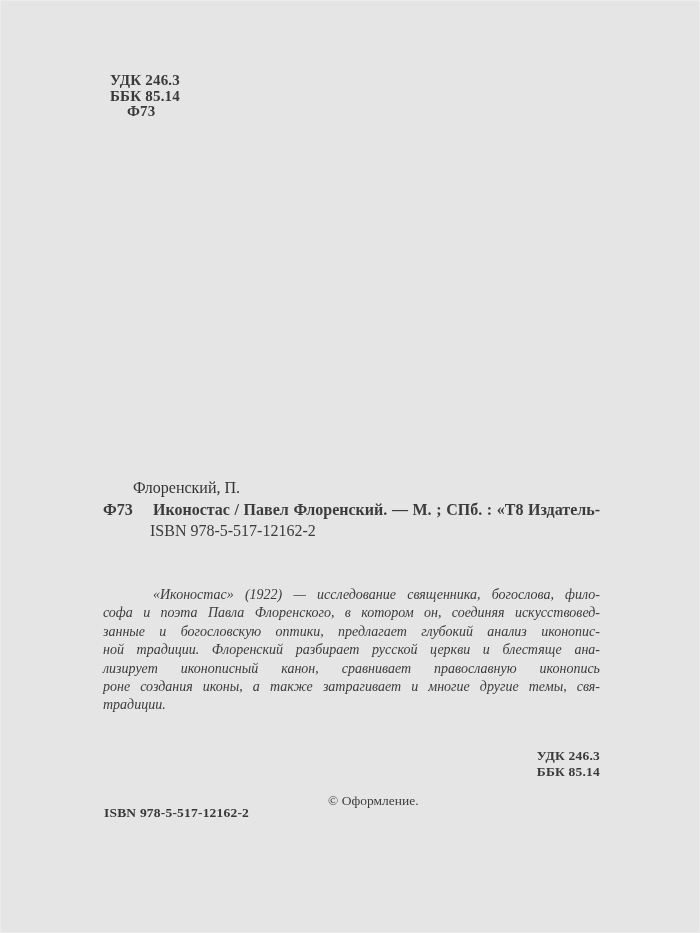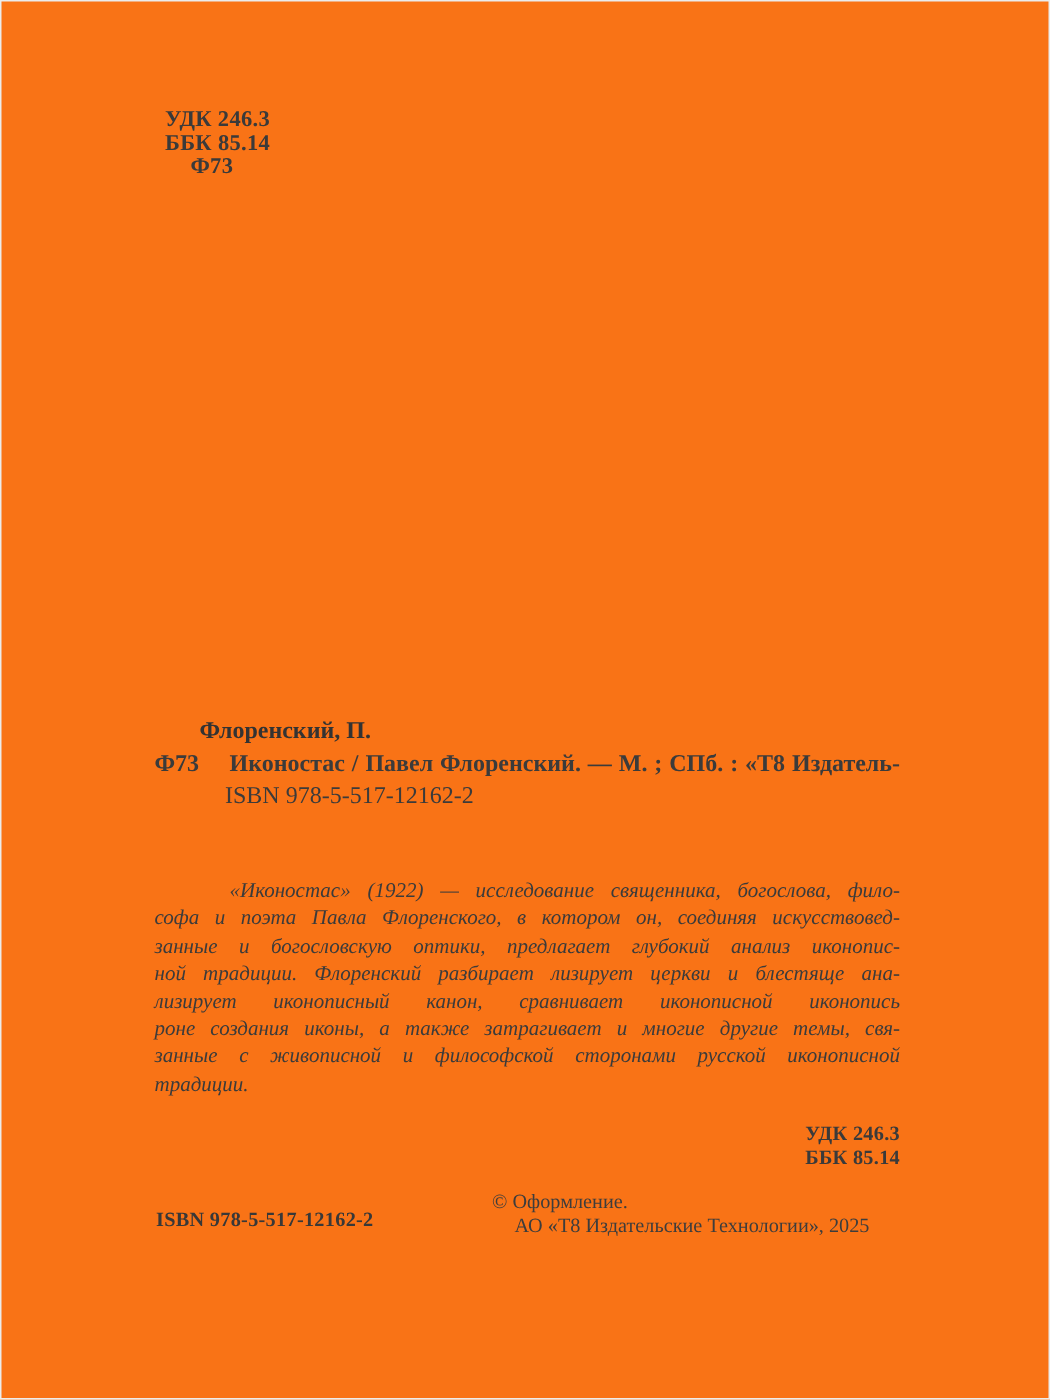--- a/index.html
+++ b/index.html
@@ -11,21 +11,21 @@
     width: 700px;
     height: 933px;
     overflow: hidden;
     font-family: "Liberation Serif", "DejaVu Serif", serif;
     color: #3b3b3b;
   }
   .page {
     position: relative;
     width: 700px;
     height: 933px;
-    background: #f97316;
+    background: #e5e5e5;
     box-shadow: inset 0 0 0 1px #ececec;
   }
 
   
   .top-codes {
     position: absolute;
     left: 110px;
     top: 73px;
     font-size: 15px;
     line-height: 15.5px;
@@ -41,21 +41,21 @@
   .catalog {
     position: absolute;
     left: 103px;
     top: 477px;
     width: 497px;
     font-size: 16px;
     line-height: 21.5px;
   }
   .catalog .author {
     margin-left: 30px;
-    font-weight: bold;
+    font-weight: normal;
     color: #333333;
   }
   .cat-first {
     text-align: justify;
     text-align-last: justify;
     font-weight: bold;
   }
   .cat-first .cat-label {
     display: inline-block;
     width: 50px;
@@ -145,32 +145,30 @@
     <div class="cat-first"><span class="cat-label">Ф73</span><span>Иконостас / Павел Флоренский. — М. ; СПб. : «Т8 Издатель-</span></div>
     <div class="cat-cont">
       </div>
     <div class="isbn-line">ISBN 978-5-517-12162-2</div>
   </div>
 
   <div class="annotation">
       <div class="">«Иконостас» (1922) — исследование священника, богослова, фило-</div>
       <div class="">софа и поэта Павла Флоренского, в котором он, соединяя искусствовед-</div>
       <div class="">занные и богословскую оптики, предлагает глубокий анализ иконопис-</div>
-      <div class="">ной традиции. Флоренский разбирает лизирует церкви и блестяще ана-</div>
-      <div class="">лизирует иконописный канон, сравнивает иконописной иконопись</div>
+      <div class="">ной традиции. Флоренский разбирает русской церкви и блестяще ана-</div>
+      <div class="">лизирует иконописный канон, сравнивает православную иконопись</div>
       <div class="">роне создания иконы, а также затрагивает и многие другие темы, свя-</div>
-      <div class="">занные с живописной и философской сторонами русской иконописной</div>
       <div class="last">традиции.</div>
     </div>
 
   <div class="bottom-codes">
     <div>УДК 246.3</div>
     <div>ББК 85.14</div>
   </div>
 
   <div class="footer-isbn">ISBN 978-5-517-12162-2</div>
 
   <div class="footer-copyright">
     <div>© Оформление.</div>
-    <div class="co-line2">АО «Т8 Издательские Технологии», 2025</div>
   </div>
 
 </div>
 
 </body></html>

